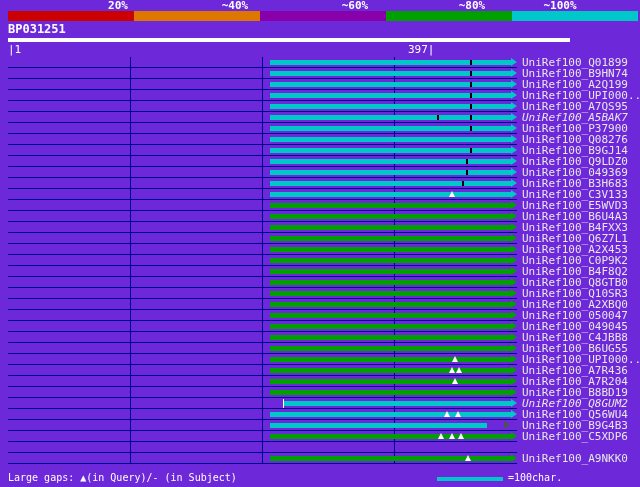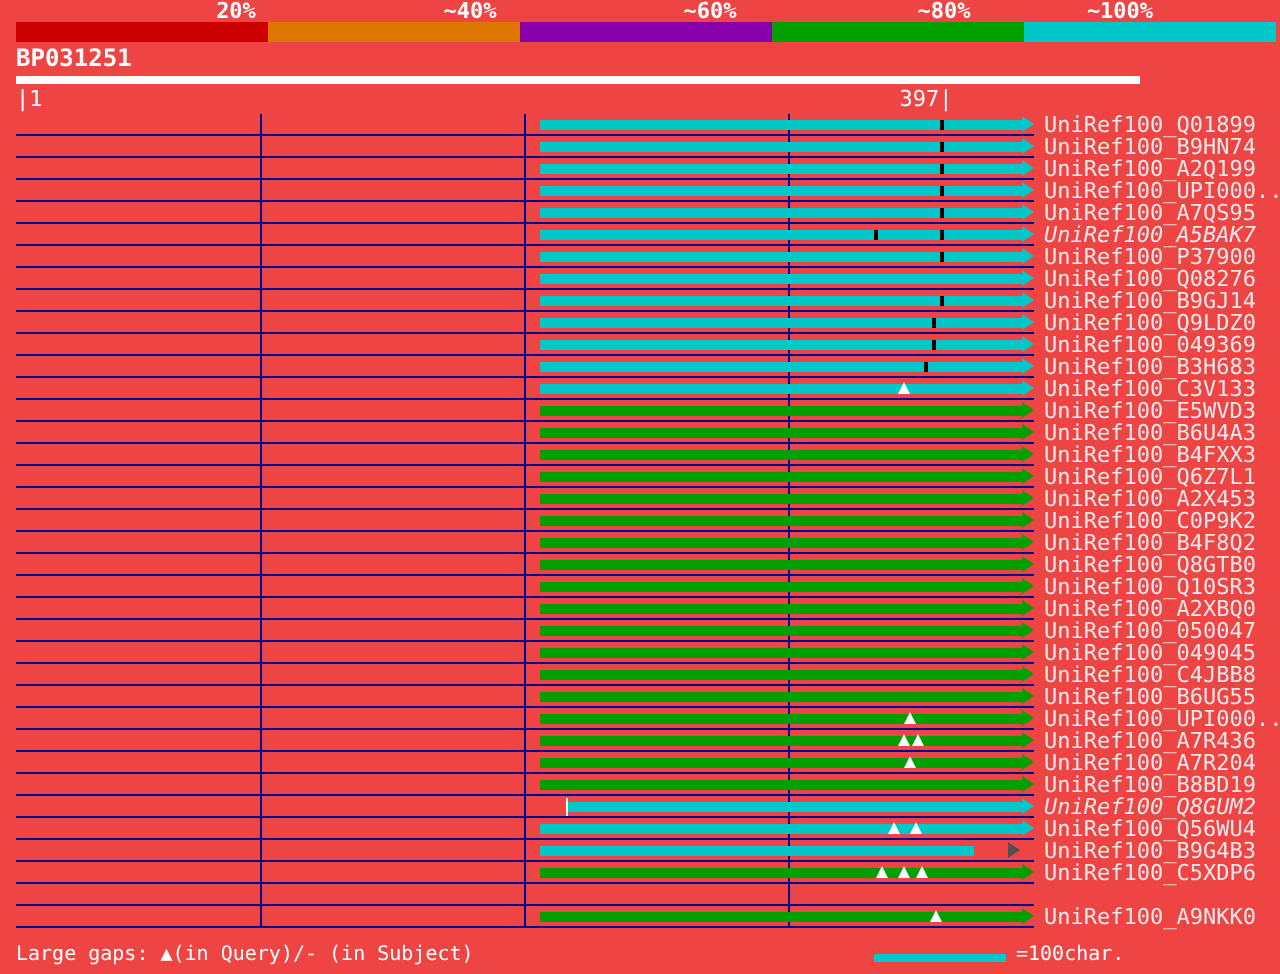--- a/index.html
+++ b/index.html
@@ -1,28 +1,28 @@
 <!DOCTYPE html>
 <html><head>
 <meta charset="utf-8">
 <style>
   * { margin:0; padding:0; box-sizing:border-box; }
   html,body { background:#000; }
   .screen {
-    position:relative; width:640px; height:487px; background:#ef4444; overflow:hidden;
+    position:relative; width:640px; height:487px; background:#6d28d9; overflow:hidden;
     font-family:"DejaVu Sans Mono", monospace; color:#fff;
   }
   .colorbar-labels { position:absolute; top:0; left:0; width:640px; height:11px; }
   .clabel { position:absolute; top:0; font-size:11px; font-weight:bold; line-height:11px; transform:translateX(-50%); white-space:pre; }
   .colorbar { position:absolute; top:11px; left:8px; width:630px; height:10px; display:flex; }
   .cseg { flex:1; height:100%; }
   .query-name { position:absolute; top:23px; left:8px; font-size:12px; font-weight:bold; line-height:13px; }
   .query-bar { position:absolute; top:38px; left:8px; width:562px; height:4px; background:#fff; }
   .scale-start { position:absolute; top:44px; left:8px; font-size:11px; line-height:12px; }
-  .scale-end { position:absolute; top:44px; left:408px; width:110px; text-align:center; font-size:11px; line-height:12px; }
+  .scale-end { position:absolute; top:44px; left:408px; width:110px; text-align:left; font-size:11px; line-height:12px; }
   .plot { position:absolute; top:57px; left:0; width:640px; height:408px; }
   .hlines { position:absolute; top:0; left:8px; width:509px; height:407px;
     background:repeating-linear-gradient(to bottom, transparent 0px, transparent 10px, #000090 10px, #000090 11px); }
   .vline { position:absolute; top:0; width:1px; height:407px; background:#000090; }
   .row { position:absolute; left:0; width:640px; height:11px; }
   .bar { position:absolute; top:3px; height:5px; }
   .arrow { position:absolute; top:1px; width:0; height:0;
     border-top:4.5px solid transparent; border-bottom:4.5px solid transparent; border-left:6px solid #fff; }
   .qgap { position:absolute; top:2px; width:0; height:0;
     border-left:3px solid transparent; border-right:3px solid transparent; border-bottom:6px solid #fff; }

